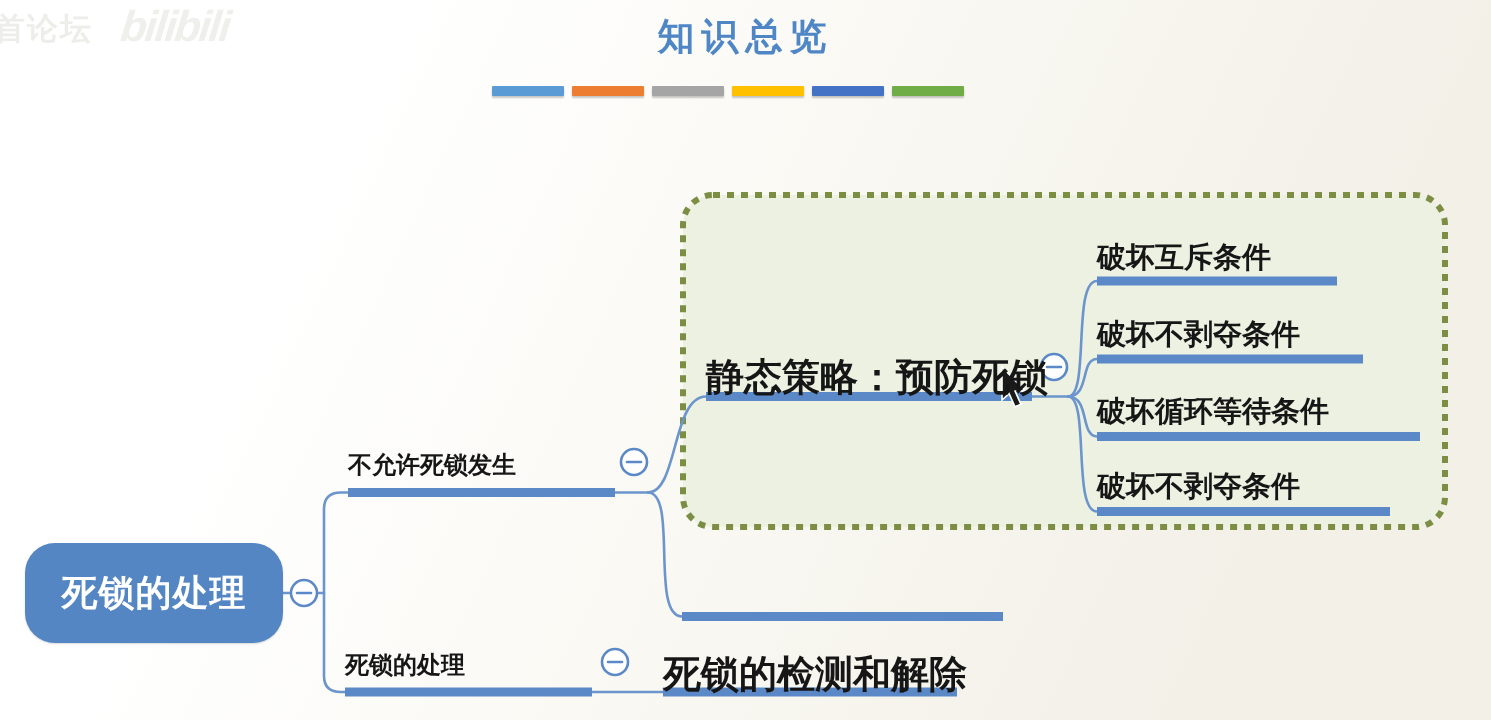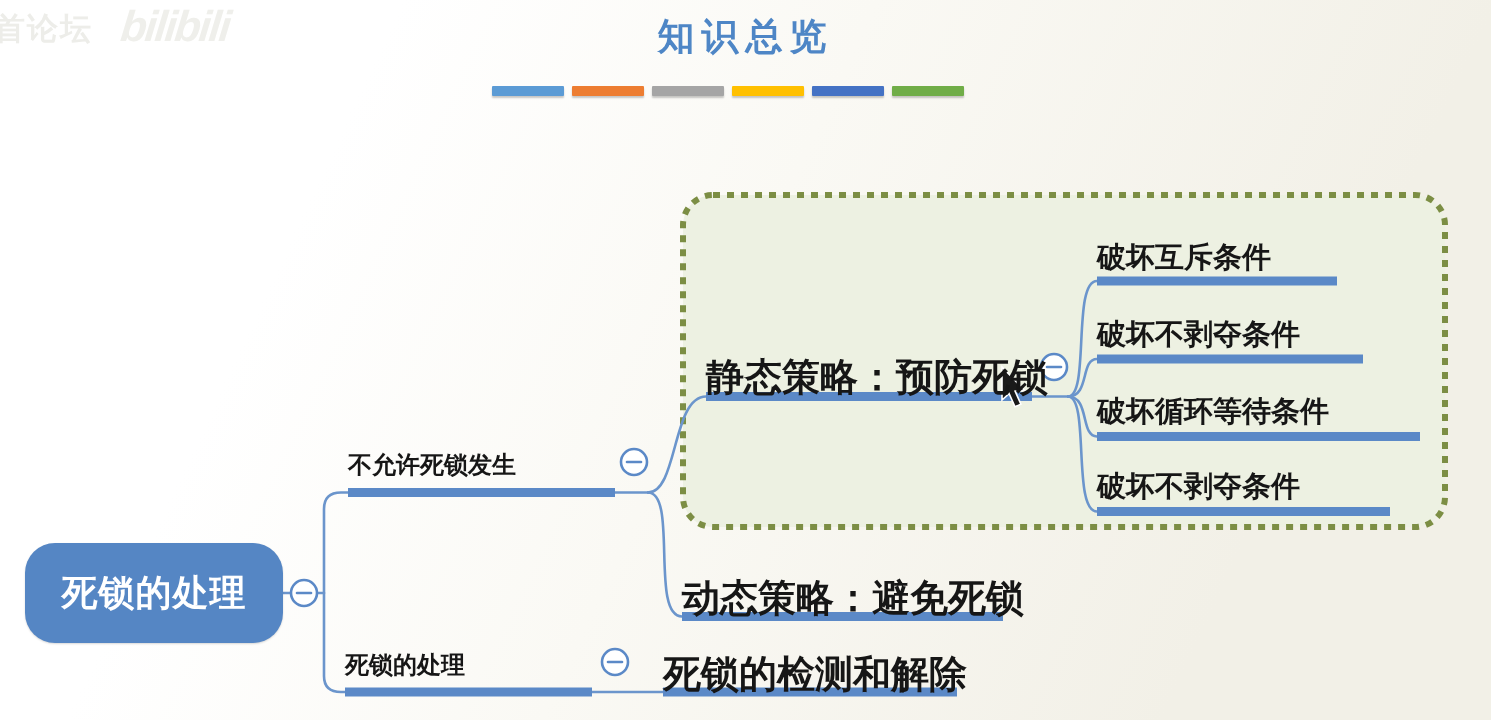--- a/index.html
+++ b/index.html
@@ -114,19 +114,18 @@
 
   <div class="node lvl1" style="left:348px;top:449px;width:267px;">不允许死锁发生</div>
 
   <div class="node lvl2" style="left:706px;top:352px;width:326px;">静态策略：预防死锁</div>
 
   <div class="node lvl3" style="left:1097px;top:238px;width:240px;">破坏互斥条件</div>
   <div class="node lvl3" style="left:1097px;top:315px;width:266px;">破坏不剥夺条件</div>
   <div class="node lvl3" style="left:1097px;top:392px;width:323px;">破坏循环等待条件</div>
   <div class="node lvl3" style="left:1097px;top:467px;width:293px;">破坏不剥夺条件</div>
 
-  <div class="node lvl2" style="left:682px;top:573px;width:321px;">动态策略：避免死锁</div>
 
   <div class="node lvl1" style="left:345px;top:649px;width:247px;">死锁的处理</div>
 
   <div class="node lvl2" style="left:663px;top:649px;width:294px;">死锁的检测和解除</div>
 
 </div>
 
 </body></html>

